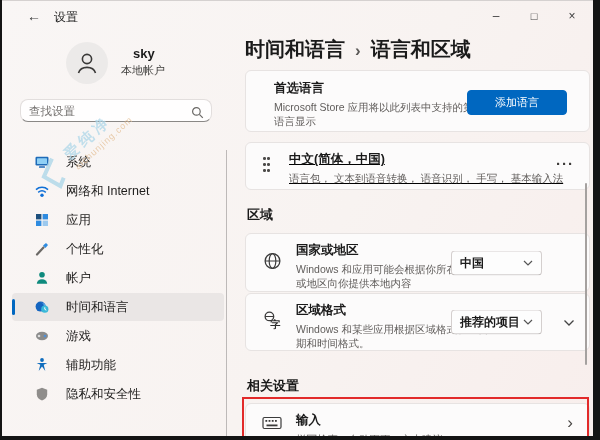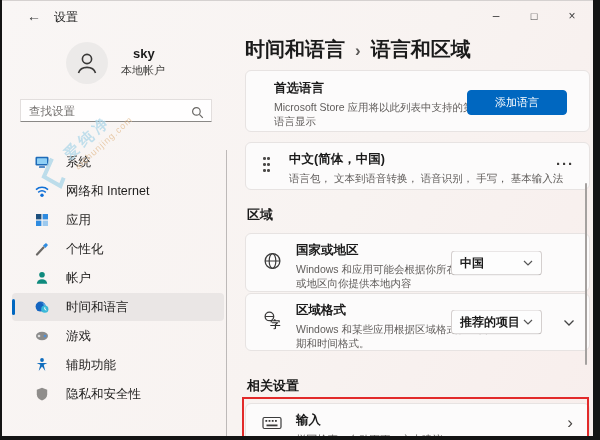--- a/index.html
+++ b/index.html
@@ -26,21 +26,21 @@
     font-size:12px; color:#404040; }
   .win-controls .ctl.max { font-size:11px; }
 
   
   #sidebar { position:absolute; left:2px; top:31px; width:232px; bottom:4px; }
   .avatar { position:absolute; left:64px; top:11px; width:42px; height:42px; border-radius:50%;
     background:#eceae9; display:flex; align-items:center; justify-content:center; }
   .user-name { position:absolute; left:119px; top:15px; font-size:13px; font-weight:bold; color:#1b1b1b;margin-left:12px; }
   .user-type { position:absolute; left:119px; top:32px; font-size:11px; color:#3d3c3a; }
   .searchbox { position:absolute; left:18px; top:68px; width:192px; height:23px; background:#fffefe;
-    border:1px solid #e2dedd; border-bottom:1px solid #8a8886; border-radius:1px; }
+    border:1px solid #e2dedd; border-bottom:1px solid #8a8886; border-radius:8px; }
   .searchbox input { position:absolute; left:8px; top:1px; width:160px; height:19px; border:none; outline:none;
     background:transparent; font-size:11.5px; color:#1b1b1b; font-family:inherit; }
   .searchbox input::placeholder { color:#767371; opacity:1; }
   .searchbox .sicon { position:absolute; right:7px; top:5px; }
   #nav { position:absolute; left:10px; top:117px; width:212px; display:flex; flex-direction:column; gap:1px; }
   .nav-item { position:relative; height:28px; display:flex; align-items:center; border-radius:4px;
     padding-left:22px; gap:16px; }
   .nav-item .label { font-size:12.5px; color:#1f1e1d; }
   .nav-item.selected { background:#eae6e5; }
   .nav-item.selected .accent-bar { position:absolute; left:0; top:6px; width:3px; height:16px;
@@ -67,21 +67,21 @@
   .card .c-desc { font-size:10.5px; color:#605d5b; line-height:14px; margin-top:3px; }
   #card-pref { top:40px; height:62px; }
   #card-pref .txt { position:absolute; left:16px; top:9px; width:222px;margin-left:12px; }
   .accent-btn { position:absolute; right:22px; top:19px; width:100px; height:25px; background:#0067c0;
     color:#ffffff; font-size:11px; border:1px solid #0067c0; border-radius:4px; display:flex;
     align-items:center; justify-content:center; font-family:inherit; }
   #card-lang { top:112px; height:48px; }
   .drag-dots { position:absolute; left:17px; top:14px; display:grid; grid-template-columns:repeat(2,4px);
     grid-auto-rows:6px; }
   .drag-dots span { width:2.5px; height:2.5px; border-radius:50%; background:#4c4a48; }
-  #card-lang .txt { position:absolute; left:43px; top:8px; width:260px; }
+  #card-lang .txt { position:absolute; left:43px; top:8px; width:260px;text-decoration:underline; }
   #card-lang .c-desc { white-space:nowrap; }
   .more-dots { position:absolute; right:15px; top:12px; font-size:15px; font-weight:bold; color:#3c3a38;
     letter-spacing:1px; }
   .sec-header { position:absolute; left:2px; font-size:13px; font-weight:600; color:#1a1a1a; }
   #hdr-region { top:176px; }
   #hdr-related { top:347px; }
   #card-country { top:203px; height:59px; }
   #card-format { top:263px; height:58px; }
   .card .icon-slot { position:absolute; left:16px; top:50%; transform:translateY(-50%); width:20px;
     text-align:center; }

